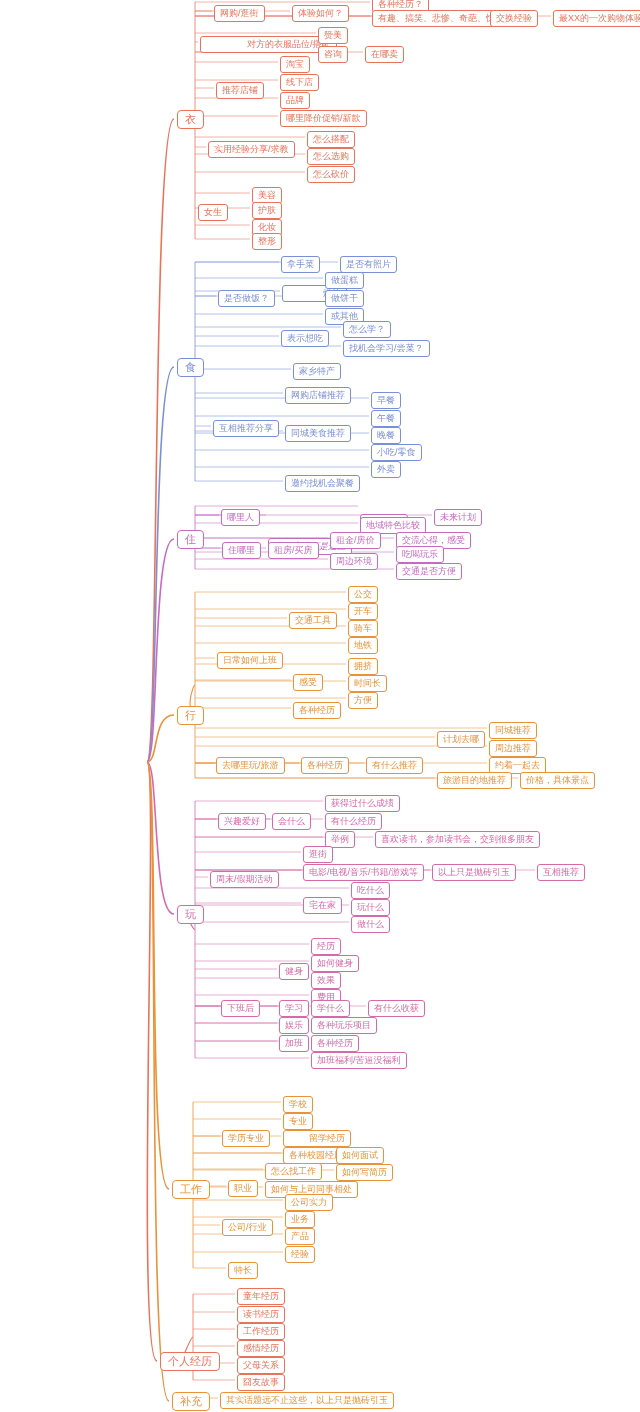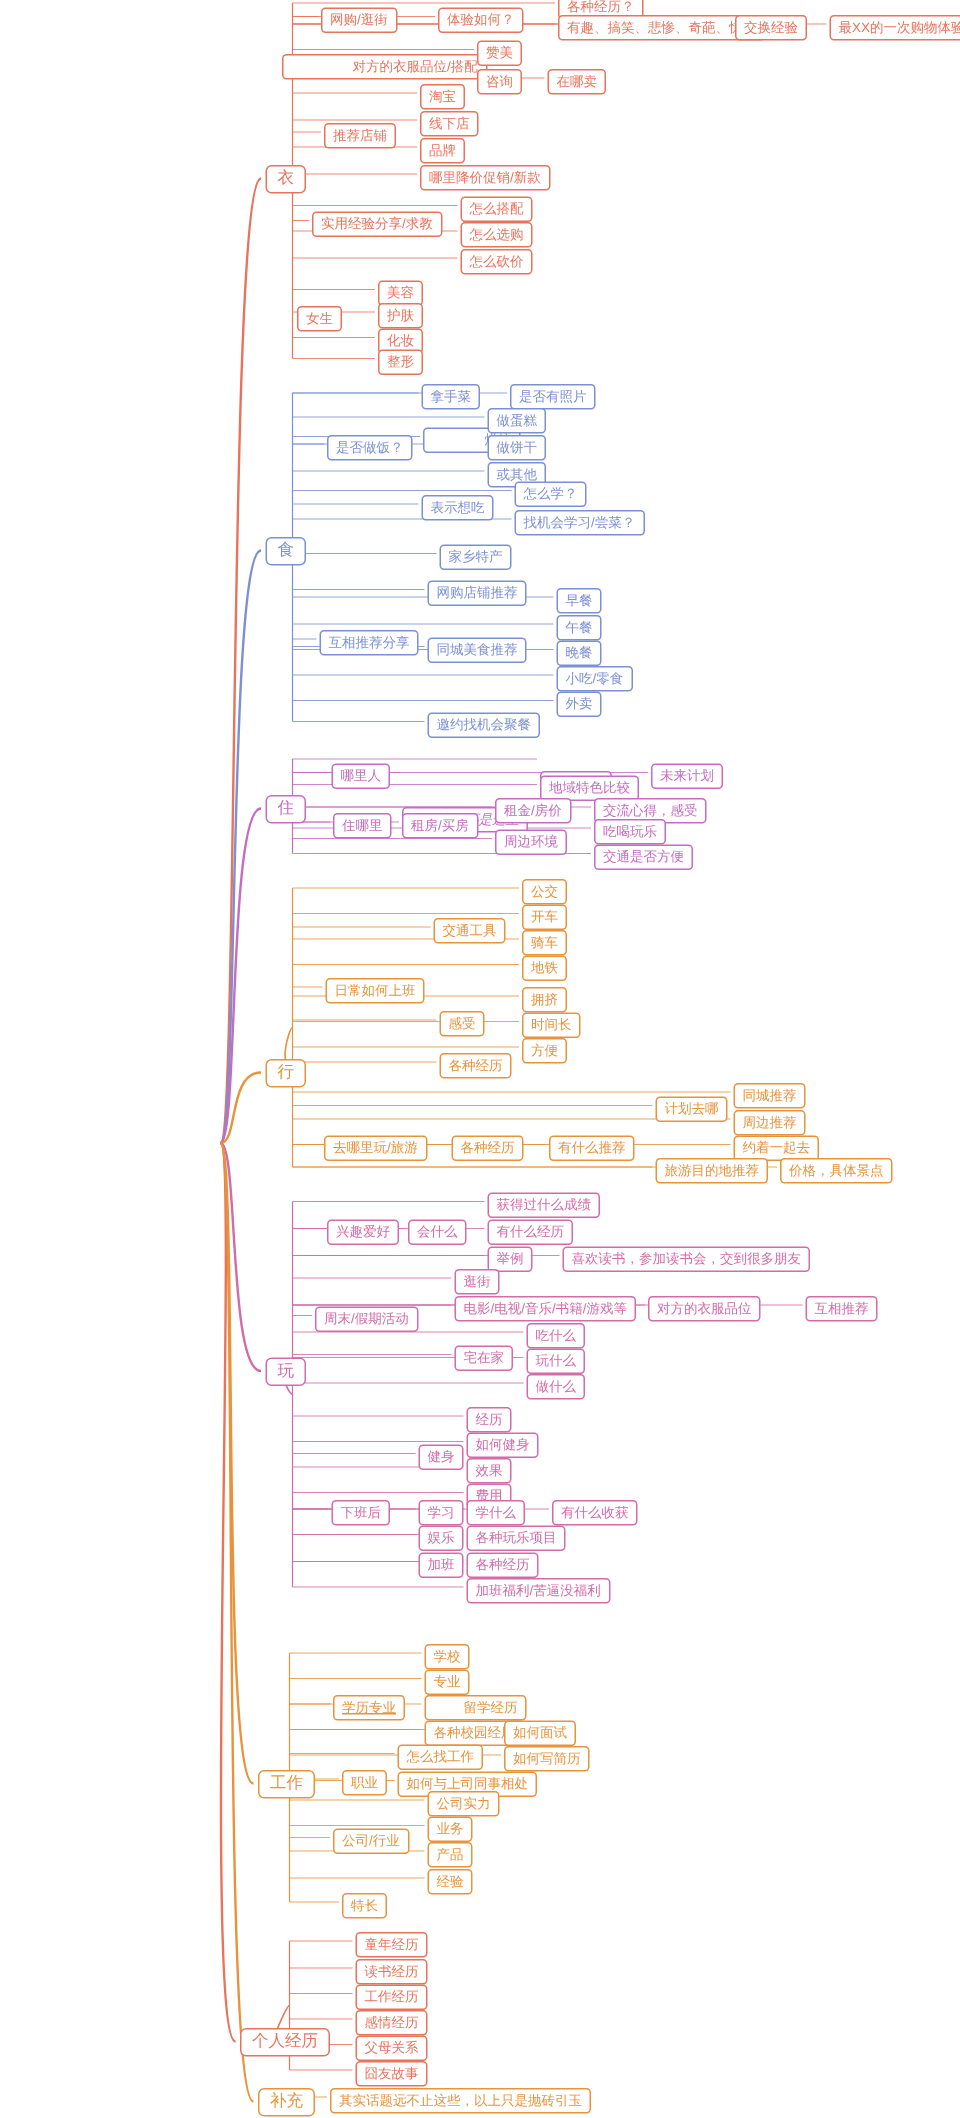--- a/index.html
+++ b/index.html
@@ -183,21 +183,21 @@
       <div class="node b lvl1" style="left: 177px; top: 905px; border-color: rgb(212, 106, 168); color: rgb(212, 106, 168);">玩</div>
       <div class="node b lvl1" style="left: 172px; top: 1180px; border-color: rgb(232, 146, 58); color: rgb(232, 146, 58);">工作</div>
       <div class="node b lvl1" style="left: 160px; top: 1352px; border-color: rgb(232, 115, 91); color: rgb(232, 115, 91);">个人经历</div>
       <div class="node b lvl1" style="left: 172px; top: 1392px; border-color: rgb(232, 146, 58); color: rgb(232, 146, 58);">补充</div>
       <div class="node b " style="left: 214px; top: 5px; border-color: rgb(232, 115, 91); color: rgb(232, 115, 91);">网购/逛街</div>
       <div class="node b " style="left: 292px; top: 5px; border-color: rgb(232, 115, 91); color: rgb(232, 115, 91);">体验如何？</div>
       <div class="node b " style="left: 372px; top: -4px; border-color: rgb(232, 115, 91); color: rgb(232, 115, 91);">各种经历？</div>
       <div class="node b " style="left: 372px; top: 10px; border-color: rgb(232, 115, 91); color: rgb(232, 115, 91);">有趣、搞笑、悲惨、奇葩、惊奇</div>
       <div class="node b " style="left: 490px; top: 10px; border-color: rgb(232, 115, 91); color: rgb(232, 115, 91);">交换经验</div>
       <div class="node b " style="left: 553px; top: 10px; border-color: rgb(232, 115, 91); color: rgb(232, 115, 91);">最XX的一次购物体验</div>
-      <div class="node b " style="left: 188px; top: 36px; border-color: rgb(232, 115, 91); color: rgb(232, 115, 91); padding-left: 46px;">对方的衣服品位/搭配</div>
+      <div class="node b " style="left: 200px; top: 36px; border-color: rgb(232, 115, 91); color: rgb(232, 115, 91); padding-left: 46px;">对方的衣服品位/搭配</div>
       <div class="node b " style="left: 318px; top: 27px; border-color: rgb(232, 115, 91); color: rgb(232, 115, 91);">赞美</div>
       <div class="node b " style="left: 318px; top: 46px; border-color: rgb(232, 115, 91); color: rgb(232, 115, 91);">咨询</div>
       <div class="node b " style="left: 365px; top: 46px; border-color: rgb(232, 115, 91); color: rgb(232, 115, 91);">在哪卖</div>
       <div class="node b " style="left: 216px; top: 82px; border-color: rgb(232, 115, 91); color: rgb(232, 115, 91);">推荐店铺</div>
       <div class="node b " style="left: 280px; top: 56px; border-color: rgb(232, 115, 91); color: rgb(232, 115, 91);">淘宝</div>
       <div class="node b " style="left: 280px; top: 74px; border-color: rgb(232, 115, 91); color: rgb(232, 115, 91);">线下店</div>
       <div class="node b " style="left: 280px; top: 92px; border-color: rgb(232, 115, 91); color: rgb(232, 115, 91);">品牌</div>
       <div class="node b " style="left: 280px; top: 110px; border-color: rgb(232, 115, 91); color: rgb(232, 115, 91);">哪里降价促销/新款</div>
       <div class="node b " style="left: 208px; top: 141px; border-color: rgb(232, 115, 91); color: rgb(232, 115, 91);">实用经验分享/求教</div>
       <div class="node b " style="left: 307px; top: 131px; border-color: rgb(232, 115, 91); color: rgb(232, 115, 91);">怎么搭配</div>
@@ -262,41 +262,41 @@
       <div class="node b " style="left: 520px; top: 772px; border-color: rgb(232, 146, 58); color: rgb(232, 146, 58);">价格，具体景点</div>
       <div class="node b " style="left: 218px; top: 813px; border-color: rgb(212, 106, 168); color: rgb(212, 106, 168);">兴趣爱好</div>
       <div class="node b " style="left: 272px; top: 813px; border-color: rgb(212, 106, 168); color: rgb(212, 106, 168);">会什么</div>
       <div class="node b " style="left: 325px; top: 795px; border-color: rgb(212, 106, 168); color: rgb(212, 106, 168);">获得过什么成绩</div>
       <div class="node b " style="left: 325px; top: 813px; border-color: rgb(212, 106, 168); color: rgb(212, 106, 168);">有什么经历</div>
       <div class="node b " style="left: 325px; top: 831px; border-color: rgb(212, 106, 168); color: rgb(212, 106, 168);">举例</div>
       <div class="node b " style="left: 375px; top: 831px; border-color: rgb(212, 106, 168); color: rgb(212, 106, 168);">喜欢读书，参加读书会，交到很多朋友</div>
       <div class="node b " style="left: 210px; top: 871px; border-color: rgb(212, 106, 168); color: rgb(212, 106, 168);">周末/假期活动</div>
       <div class="node b " style="left: 303px; top: 846px; border-color: rgb(212, 106, 168); color: rgb(212, 106, 168);">逛街</div>
       <div class="node b " style="left: 303px; top: 864px; border-color: rgb(212, 106, 168); color: rgb(212, 106, 168);">电影/电视/音乐/书籍/游戏等</div>
-      <div class="node b " style="left: 432px; top: 864px; border-color: rgb(212, 106, 168); color: rgb(212, 106, 168);">对方的衣服品位</div>
+      <div class="node b " style="left: 432px; top: 864px; border-color: rgb(212, 106, 168); color: rgb(212, 106, 168);">以上只是抛砖引玉</div>
       <div class="node b " style="left: 537px; top: 864px; border-color: rgb(212, 106, 168); color: rgb(212, 106, 168);">互相推荐</div>
       <div class="node b " style="left: 303px; top: 897px; border-color: rgb(212, 106, 168); color: rgb(212, 106, 168);">宅在家</div>
       <div class="node b " style="left: 351px; top: 882px; border-color: rgb(212, 106, 168); color: rgb(212, 106, 168);">吃什么</div>
       <div class="node b " style="left: 351px; top: 899px; border-color: rgb(212, 106, 168); color: rgb(212, 106, 168);">玩什么</div>
       <div class="node b " style="left: 351px; top: 916px; border-color: rgb(212, 106, 168); color: rgb(212, 106, 168);">做什么</div>
       <div class="node b " style="left: 221px; top: 1000px; border-color: rgb(212, 106, 168); color: rgb(212, 106, 168);">下班后</div>
       <div class="node b " style="left: 279px; top: 963px; border-color: rgb(212, 106, 168); color: rgb(212, 106, 168);">健身</div>
       <div class="node b " style="left: 311px; top: 938px; border-color: rgb(212, 106, 168); color: rgb(212, 106, 168);">经历</div>
       <div class="node b " style="left: 311px; top: 955px; border-color: rgb(212, 106, 168); color: rgb(212, 106, 168);">如何健身</div>
       <div class="node b " style="left: 311px; top: 972px; border-color: rgb(212, 106, 168); color: rgb(212, 106, 168);">效果</div>
       <div class="node b " style="left: 311px; top: 989px; border-color: rgb(212, 106, 168); color: rgb(212, 106, 168);">费用</div>
       <div class="node b " style="left: 279px; top: 1000px; border-color: rgb(212, 106, 168); color: rgb(212, 106, 168);">学习</div>
       <div class="node b " style="left: 311px; top: 1000px; border-color: rgb(212, 106, 168); color: rgb(212, 106, 168);">学什么</div>
       <div class="node b " style="left: 368px; top: 1000px; border-color: rgb(212, 106, 168); color: rgb(212, 106, 168);">有什么收获</div>
       <div class="node b " style="left: 279px; top: 1017px; border-color: rgb(212, 106, 168); color: rgb(212, 106, 168);">娱乐</div>
       <div class="node b " style="left: 311px; top: 1017px; border-color: rgb(212, 106, 168); color: rgb(212, 106, 168);">各种玩乐项目</div>
       <div class="node b " style="left: 279px; top: 1035px; border-color: rgb(212, 106, 168); color: rgb(212, 106, 168);">加班</div>
       <div class="node b " style="left: 311px; top: 1035px; border-color: rgb(212, 106, 168); color: rgb(212, 106, 168);">各种经历</div>
       <div class="node b " style="left: 311px; top: 1052px; border-color: rgb(212, 106, 168); color: rgb(212, 106, 168);">加班福利/苦逼没福利</div>
-      <div class="node b " style="left: 222px; top: 1130px; border-color: rgb(232, 146, 58); color: rgb(232, 146, 58); text-decoration: underline;">学历专业</div>
+      <div class="node b " style="left: 222px; top: 1130px; border-color: rgb(232, 146, 58); color: rgb(232, 146, 58);">学历专业</div>
       <div class="node b " style="left: 283px; top: 1096px; border-color: rgb(232, 146, 58); color: rgb(232, 146, 58);">学校</div>
       <div class="node b " style="left: 283px; top: 1113px; border-color: rgb(232, 146, 58); color: rgb(232, 146, 58);">专业</div>
       <div class="node b " style="left: 283px; top: 1130px; border-color: rgb(232, 146, 58); color: rgb(232, 146, 58); padding-left: 25px;">留学经历</div>
       <div class="node b " style="left: 283px; top: 1147px; border-color: rgb(232, 146, 58); color: rgb(232, 146, 58);">各种校园经历</div>
       <div class="node b " style="left: 228px; top: 1180px; border-color: rgb(232, 146, 58); color: rgb(232, 146, 58);">职业</div>
       <div class="node b " style="left: 265px; top: 1163px; border-color: rgb(232, 146, 58); color: rgb(232, 146, 58);">怎么找工作</div>
       <div class="node b " style="left: 336px; top: 1147px; border-color: rgb(232, 146, 58); color: rgb(232, 146, 58);">如何面试</div>
       <div class="node b " style="left: 336px; top: 1164px; border-color: rgb(232, 146, 58); color: rgb(232, 146, 58);">如何写简历</div>
       <div class="node b " style="left: 265px; top: 1181px; border-color: rgb(232, 146, 58); color: rgb(232, 146, 58);">如何与上司同事相处</div>
       <div class="node b " style="left: 222px; top: 1219px; border-color: rgb(232, 146, 58); color: rgb(232, 146, 58);">公司/行业</div>

